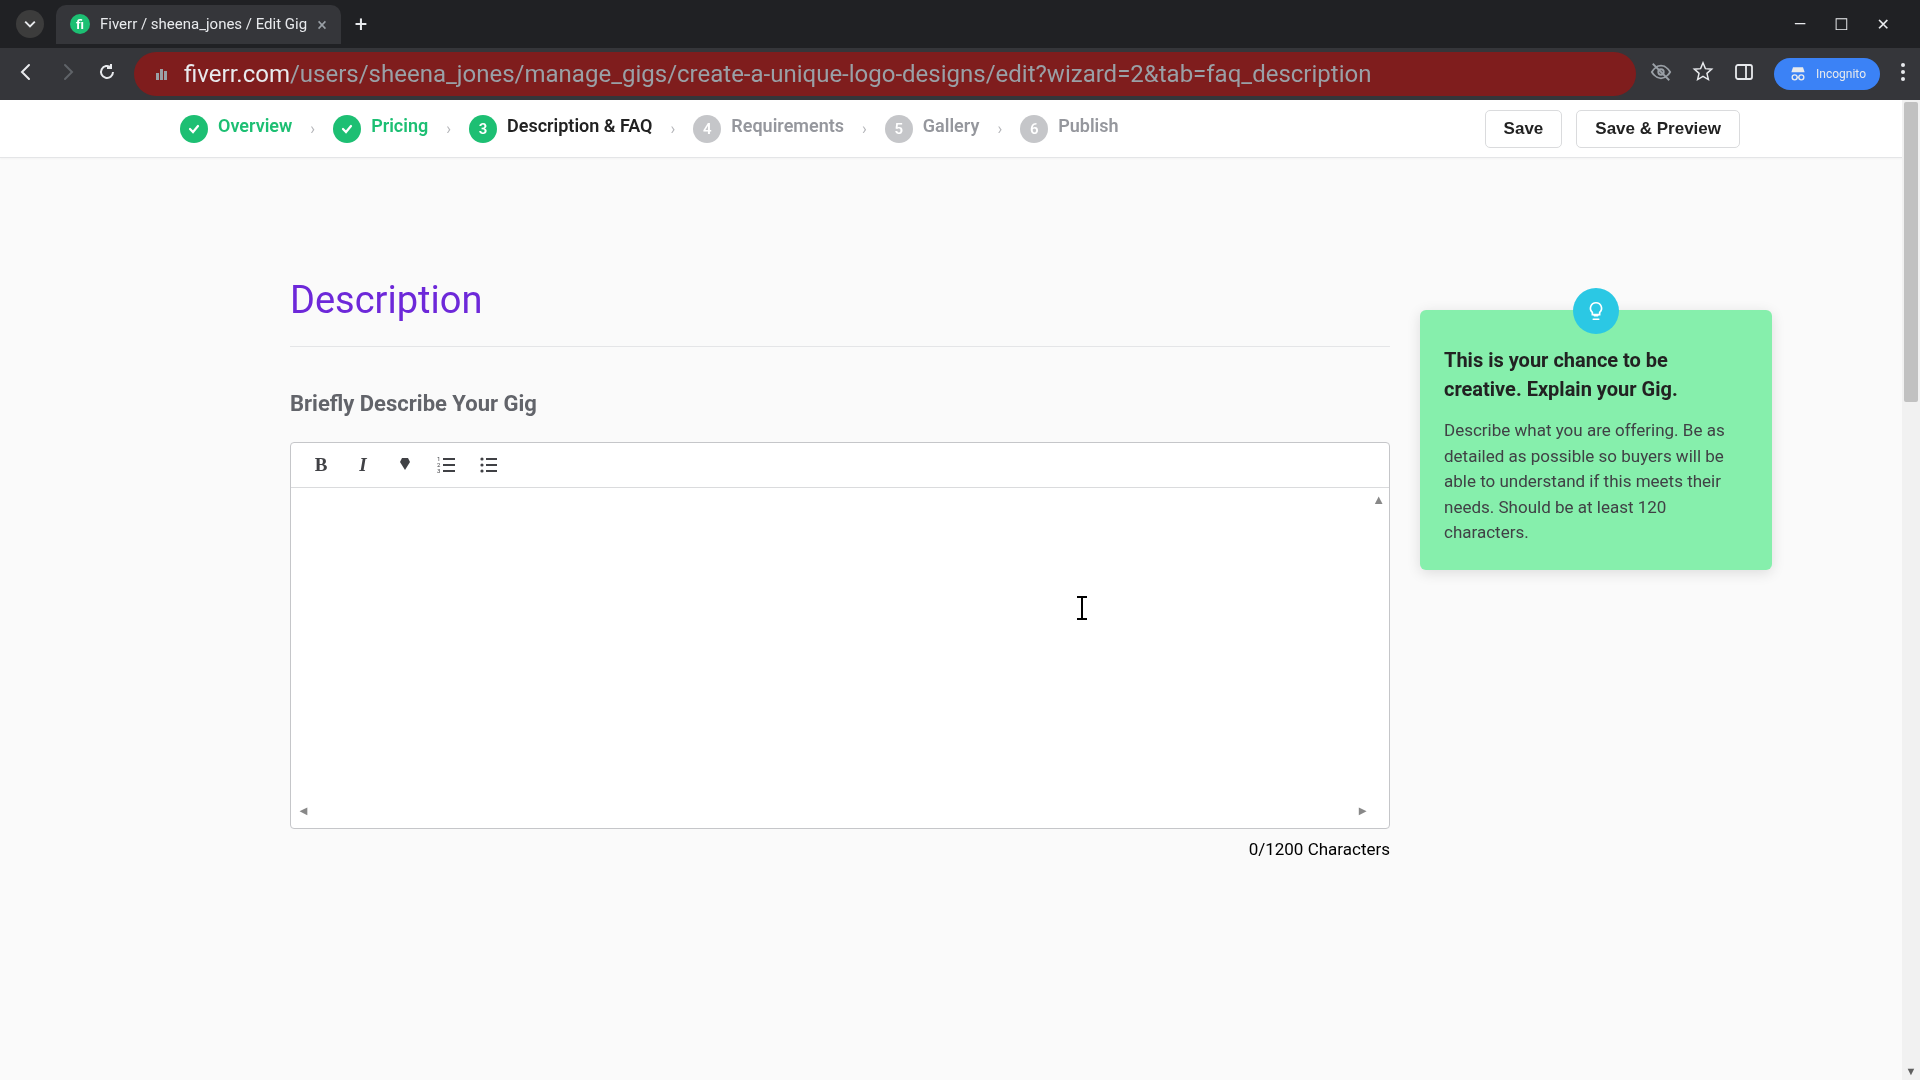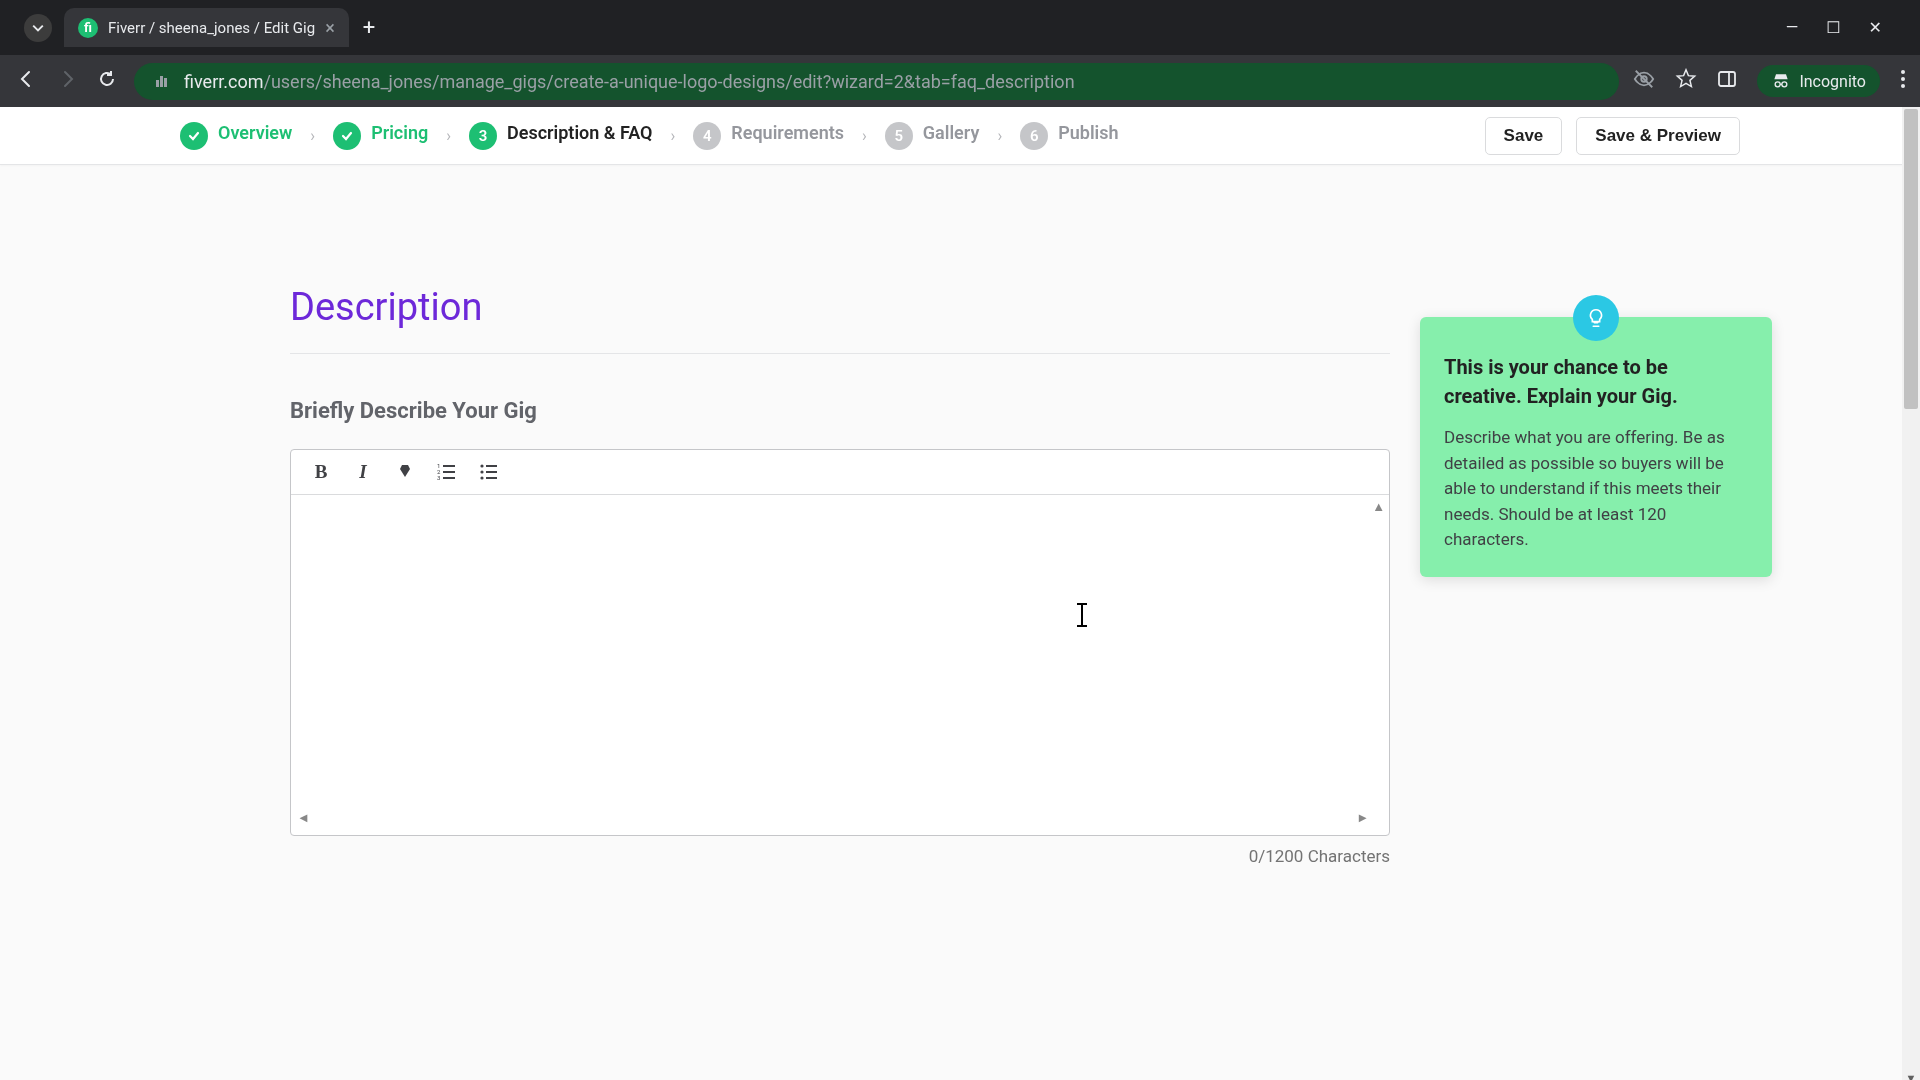--- a/index.html
+++ b/index.html
@@ -6,21 +6,21 @@
 body {
   font-family: -apple-system, BlinkMacSystemFont, "Segoe UI", Roboto, Arial, sans-serif;
   background: #202124;
   width: 1920px;
   height: 1080px;
   overflow: hidden;
 }
 
 
 .browser-chrome { background: #202124; }
-.tab-bar { display: flex; align-items: center; height: 55px; padding: 0 24px; }
+.tab-bar { display: flex; align-items: center; height: 48px; padding: 0 16px; }
 .tab-dropdown {
   width: 28px; height: 28px; border-radius: 50%;
   background: #3c3c3c; display: flex; align-items: center; justify-content: center;
   margin-right: 12px;
 }
 .tab {
   display: flex; align-items: center; gap: 10px;
   background: #35363a; color: #e8eaed;
   padding: 9px 14px; border-radius: 10px 10px 0 0;
   font-size: 15px; min-width: 280px;
@@ -37,31 +37,31 @@
 .window-controls > span { font-size: 16px; }
 
 .address-bar {
   display: flex; align-items: center; gap: 14px;
   height: 52px; padding: 0 14px; background: #35363a;
 }
 .nav-icon { color: #e8eaed; width: 26px; text-align:center; }
 .nav-icon.disabled { color: #5f6368; }
 .url-box {
   flex: 1; display: flex; align-items: center; gap: 12px;
-  background: #14532d; border-radius: 22px;
-  padding: 8px 18px; color: #e8eaed; font-size: 18px;
+  background: #7f1d1d; border-radius: 22px;
+  padding: 8px 18px; color: #e8eaed; font-size: 24px;
 }
 .site-info { width:20px; height:20px; display:flex; align-items:center; justify-content:center; }
 .url-host { color: #e8eaed; }
 .url-path { color: #9aa0a6; }
 .right-icons { display: flex; align-items: center; gap: 20px; color: #e8eaed; }
 .incognito-badge {
   display: flex; align-items: center; gap: 8px;
-  background: #14532d; padding: 6px 14px; border-radius: 20px;
-  font-size: 16px;
+  background: #3b82f6; padding: 6px 14px; border-radius: 20px;
+  font-size: 12px;
 }
 
 
 .page {
   background: #fafafa;
   height: calc(1080px - 100px);
   position: relative;
 }
 .wizard-bar {
   display: flex; align-items: center;
@@ -111,21 +111,21 @@
 .tool.bold { font-weight: 900; font-family: Georgia, serif; }
 .tool.italic { font-style: italic; font-family: Georgia, serif; font-weight: 600; }
 .rte-body {
   height: 340px; padding: 18px; position: relative;
 }
 .rte-body .scroll-arrow {
   position: absolute; top: 4px; right: 4px; color: #888; font-size: 13px;
 }
 .rte-body .scroll-arrow.bl { top: auto; bottom: 10px; left: 6px; right: auto; }
 .rte-body .scroll-arrow.br { top: auto; bottom: 10px; right: 20px; }
-.char-counter { text-align: right; color: #737373; font-size: 17px; margin-top: 10px; }
+.char-counter { text-align: right; color: #000000; font-size: 17px; margin-top: 10px; }
 
 .tip-card {
   position: absolute; left: 1420px; top: 210px;
   width: 352px; background: #86efac;
   border-radius: 6px; padding: 36px 24px 24px 24px;
   box-shadow: 0 3px 14px rgba(0,0,0,0.12);
 }
 .tip-bulb {
   position: absolute; top: -22px; left: 50%; transform: translateX(-50%);
   width: 46px; height: 46px; border-radius: 50%;

